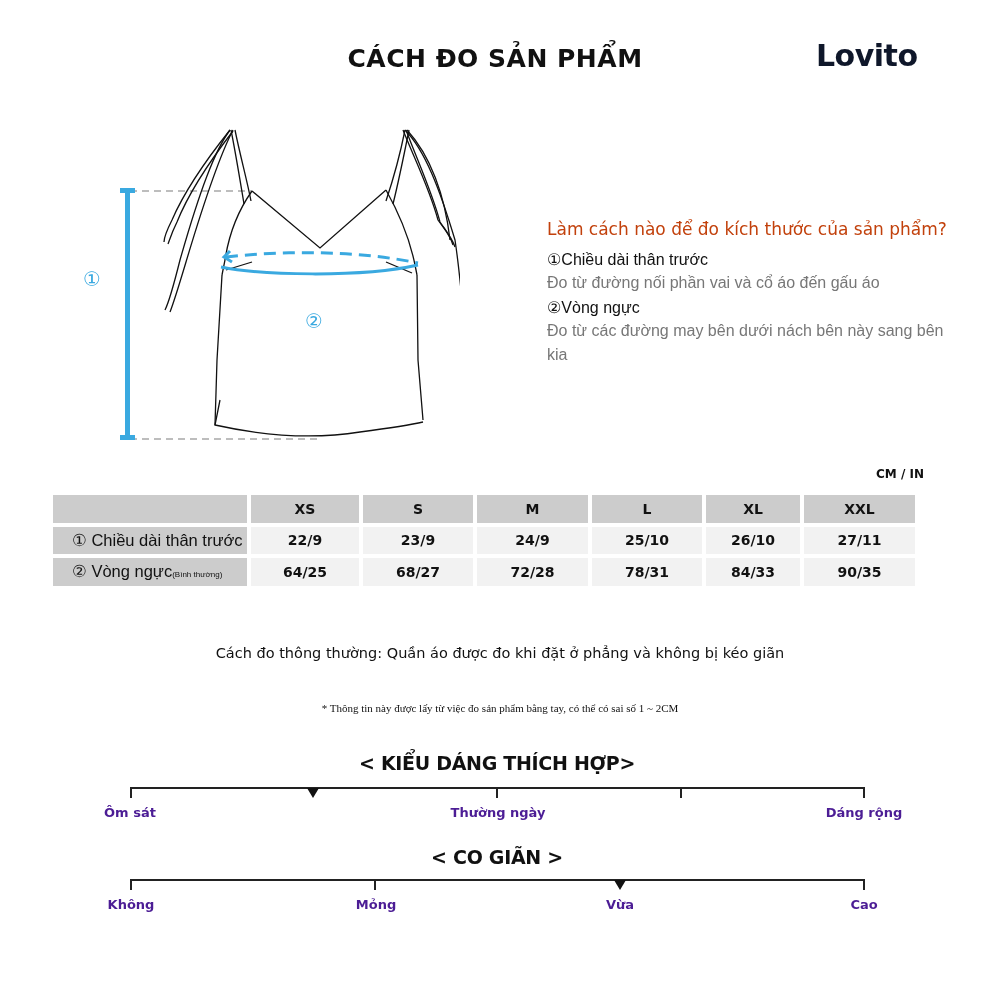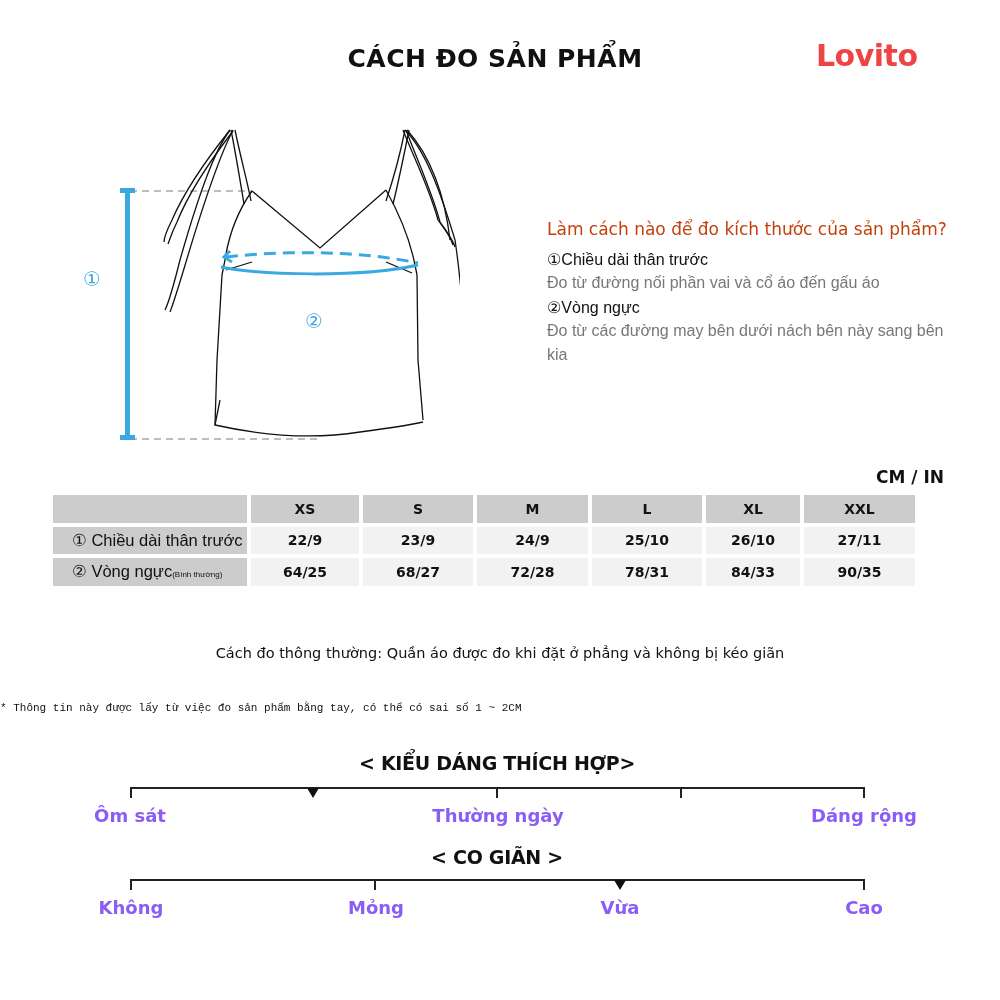--- a/index.html
+++ b/index.html
@@ -1,39 +1,39 @@
 <!DOCTYPE html>
 <html><head>
 <meta charset="utf-8">
 <style>
   html, body { margin:0; padding:0; background:#ffffff; }
   body { width:1000px; height:1000px; position:relative; overflow:hidden; font-family:"DejaVu Sans", sans-serif; color:#111; }
   .abs { position:absolute; }
   .title { left:0; top:44px; width:990px; text-align:center; font-family:"DejaVu Sans", sans-serif; font-weight:bold; font-size:25px; letter-spacing:0.5px; color:#111; }
-  .brand { left:816px; top:38px; font-family:"DejaVu Sans", sans-serif; font-weight:bold; font-size:30px; color:#ef4444; letter-spacing:-0.5px; }
+  .brand { left:816px; top:38px; font-family:"DejaVu Sans", sans-serif; font-weight:bold; font-size:30px; color:#0f172a; letter-spacing:-0.5px; }
   .diagram { left:60px; top:110px; width:400px; height:340px; }
   .howto { left:547px; top:176px; width:420px; }
   .howto .q { font-size:17px; line-height:35px; color:#c2410c; font-family:"DejaVu Sans", sans-serif;margin-top:36px; }
   .howto .item-title { font-family:"Liberation Sans", sans-serif; font-size:16px; color:#111; line-height:22px; margin-top:2px; }
   .howto .item-desc { font-family:"Liberation Sans", sans-serif; font-size:16px; color:#777; line-height:24px; }
-  .unit { left:876px; top:467px; font-family:"DejaVu Sans", sans-serif; font-weight:bold; font-size:17px; color:#111; }
+  .unit { left:876px; top:467px; font-family:"DejaVu Sans", sans-serif; font-weight:bold; font-size:12px; color:#111; }
   table.size { position:absolute; left:49px; top:491px; border-collapse:separate; border-spacing:4px 4px; }
   table.size td { padding:0; height:27.5px; text-align:center; font-family:"DejaVu Sans", sans-serif; font-weight:bold; font-size:14px; color:#111; }
   table.size td.h { background:#cccccc; }
   table.size td.rl { background:#cccccc; text-align:left; padding-left:19px; font-family:"Liberation Sans", sans-serif; font-weight:normal; font-size:16.5px; white-space:nowrap; }
   table.size td.rl small { font-size:8px; }
   table.size td.v { background:#f2f2f2; }
   .notes { left:0; top:642px; width:1000px; text-align:center; font-family:"DejaVu Sans", sans-serif; font-size:14.5px; line-height:23px; color:#111; }
-  .foot { left:0; top:702px; width:1000px; text-align:left; font-family:Liberation Mono, monospace; font-size:11px; color:#111; }
+  .foot { left:0; top:702px; width:1000px; text-align:center; font-family:Liberation Serif, serif; font-size:11px; color:#111; }
   .scale-title { left:0; width:994px; text-align:center; font-family:"DejaVu Sans", sans-serif; font-weight:bold; font-size:19px; color:#111; letter-spacing:-0.3px; }
   .scale { left:130px; width:735px; height:12px; }
   .scale .line { position:absolute; left:0; right:0; top:0; height:2px; background:#222; }
   .scale .tick { position:absolute; top:0; width:2px; height:11px; background:#222; }
   .scale .marker { position:absolute; top:1px; width:0; height:0; border-left:6px solid transparent; border-right:6px solid transparent; border-top:10px solid #111; }
-  .scale-label { font-family:"DejaVu Sans", sans-serif; font-weight:bold; font-size:18px; color:#8b5cf6; white-space:nowrap; transform:translateX(-50%); }
+  .scale-label { font-family:"DejaVu Sans", sans-serif; font-weight:bold; font-size:13px; color:#4c1d95; white-space:nowrap; transform:translateX(-50%); }
 </style>
 </head>
 <body>
 
 <div class="abs title">CÁCH ĐO SẢN PHẨM</div>
 <div class="abs brand">Lovito</div>
 
 <svg class="abs diagram" viewBox="0 0 400 340" width="400" height="340">
 
   <line x1="70" y1="81" x2="192" y2="81" stroke="#bdbdbd" stroke-width="2" stroke-dasharray="7,5"></line>

